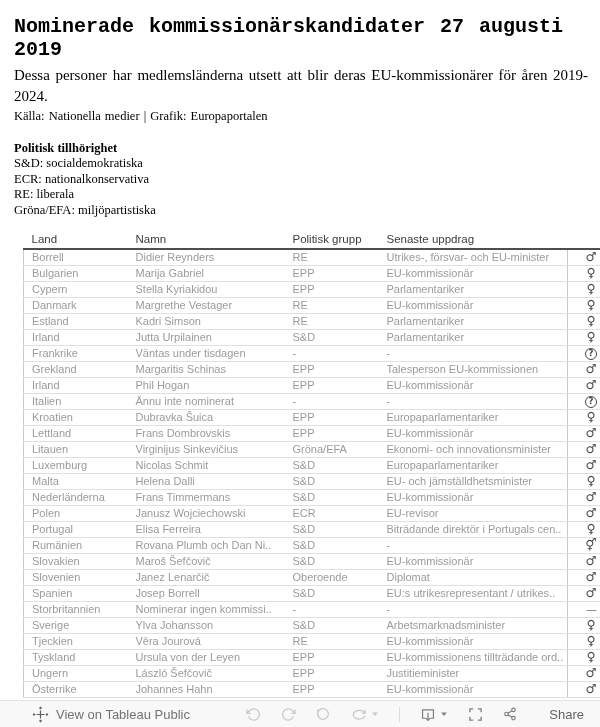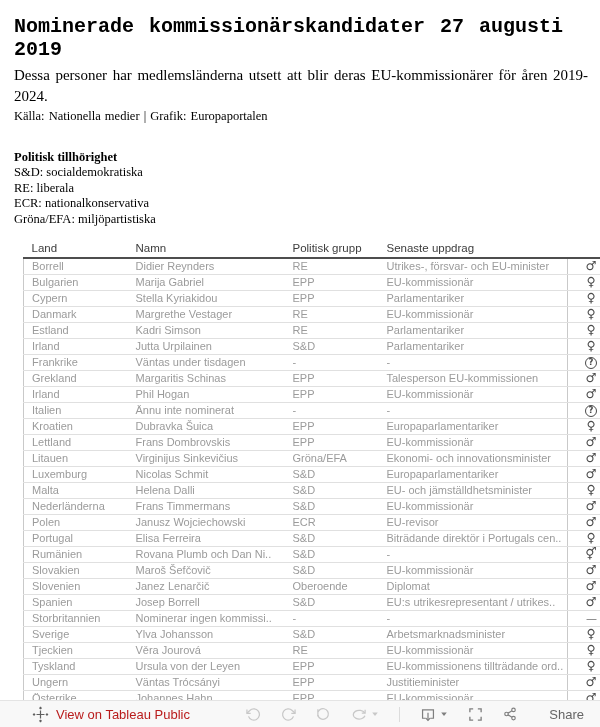--- a/index.html
+++ b/index.html
@@ -15,21 +15,21 @@
   }
   .subtitle {
     font-family: "Liberation Serif", serif; font-size: 15px; line-height: 21px;
     color: #000; margin: 0; text-align: justify; word-spacing: 1px;
   }
   .source {
     font-family: "Liberation Serif", serif; font-size: 12.5px; line-height: 15px;
     color: #000; margin: 2px 0 0 0; word-spacing: 1px;
   }
   .legend {
-    margin-top: 26px; font-family: "Liberation Serif", serif;
+    margin-top: 17px; font-family: "Liberation Serif", serif;
     font-size: 12.5px; line-height: 15.4px; color: #000;
   }
   .legend-title { font-weight: bold; }
   table.nom {
     margin: 13px 0 0 9px; width: 583px; border-collapse: collapse;
     table-layout: fixed; font-size: 11px;
   }
   table.nom th {
     text-align: left; font-weight: normal; color: #3c3c3c; font-size: 11.5px;
     padding: 2px 0 3px 8px; border-bottom: 2px solid #4e4e4e; white-space: nowrap;
@@ -51,41 +51,41 @@
   .g-unknown {
     display: inline-flex; width: 12px; height: 12px; border: 1.2px solid #4b4b4b;
     border-radius: 50%; font-size: 8.5px; font-weight: bold;
     align-items: center; justify-content: center; vertical-align: middle;
   }
   .toolbar {
     position: absolute; left: 0; right: 0; bottom: 0; height: 27px;
     background: #f8f8f8; border-top: 1px solid #e4e4e4;
     display: flex; align-items: center; padding: 0 16px; font-size: 13px; color: #666;
   }
-  .tb-link { display: flex; align-items: center; gap: 7px; margin-left: 16px; cursor: pointer; color: #b91c1c; }
+  .tb-link { display: flex; align-items: center; gap: 7px; margin-left: 16px; cursor: pointer; color: #737373; }
   .tb-actions { margin-left: auto; display: flex; align-items: center; gap: 20px; }
   .tb-btn { display: flex; align-items: center; gap: 4px; color: #7f7f7f; cursor: pointer; }
   .tb-btn.disabled { color: #c8c8c8; }
   .tb-sep { width: 1px; height: 15px; background: #dcdcdc; }
   .tb-btn svg, .tb-link svg { display: block; }
   .share-label { color: #666; margin-left: 28px; }
 </style>
 </head>
 <body>
 
 <div class="viz">
   <h1 class="title">Nominerade kommissionärskandidater 27 augusti 2019</h1>
   <p class="subtitle">Dessa personer har medlemsländerna utsett att blir deras EU-kommissionärer för åren 2019-2024.</p>
   <p class="source">Källa: Nationella medier | Grafik: Europaportalen</p>
 
   <div class="legend">
     <div class="legend-title">Politisk tillhörighet</div>
     <div>S&amp;D: socialdemokratiska</div>
+    <div>ECR: nationalkonservativa</div>
     <div>RE: liberala</div>
-    <div>ECR: nationalkonservativa</div>
     <div>Gröna/EFA: miljöpartistiska</div>
   </div>
 
   <table class="nom">
     <colgroup>
       <col style="width:104px">
         <col style="width:157px">
         <col style="width:94px">
         <col style="width:189px">
         <col style="width:39px">
@@ -277,21 +277,21 @@
         </tr>
         <tr>
           <td class="col-land">Tyskland</td>
           <td class="col-namn">Ursula von der Leyen</td>
           <td class="col-grupp">EPP</td>
           <td class="col-uppdrag">EU-kommissionens tillträdande ord..</td>
           <td class="col-gender"><span class="gsym g-female">♀</span></td>
         </tr>
         <tr>
           <td class="col-land">Ungern</td>
-          <td class="col-namn">Väntas Trócsányi</td>
+          <td class="col-namn">László Šefčovič</td>
           <td class="col-grupp">EPP</td>
           <td class="col-uppdrag">Justitieminister</td>
           <td class="col-gender"><span class="gsym g-male">♂</span></td>
         </tr>
         <tr>
           <td class="col-land">Österrike</td>
           <td class="col-namn">Johannes Hahn</td>
           <td class="col-grupp">EPP</td>
           <td class="col-uppdrag">EU-kommissionär</td>
           <td class="col-gender"><span class="gsym g-male">♂</span></td>

